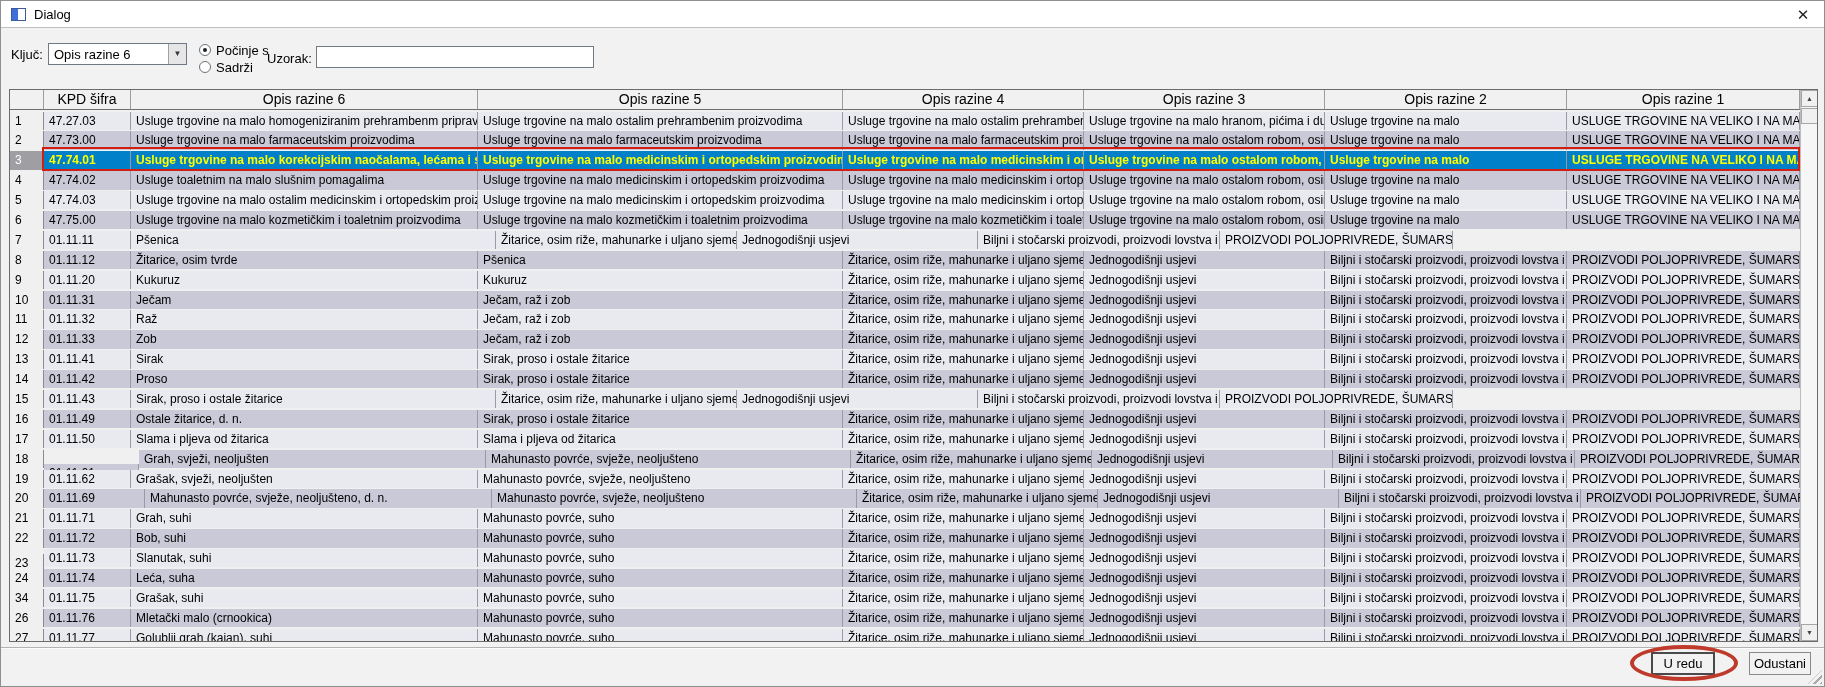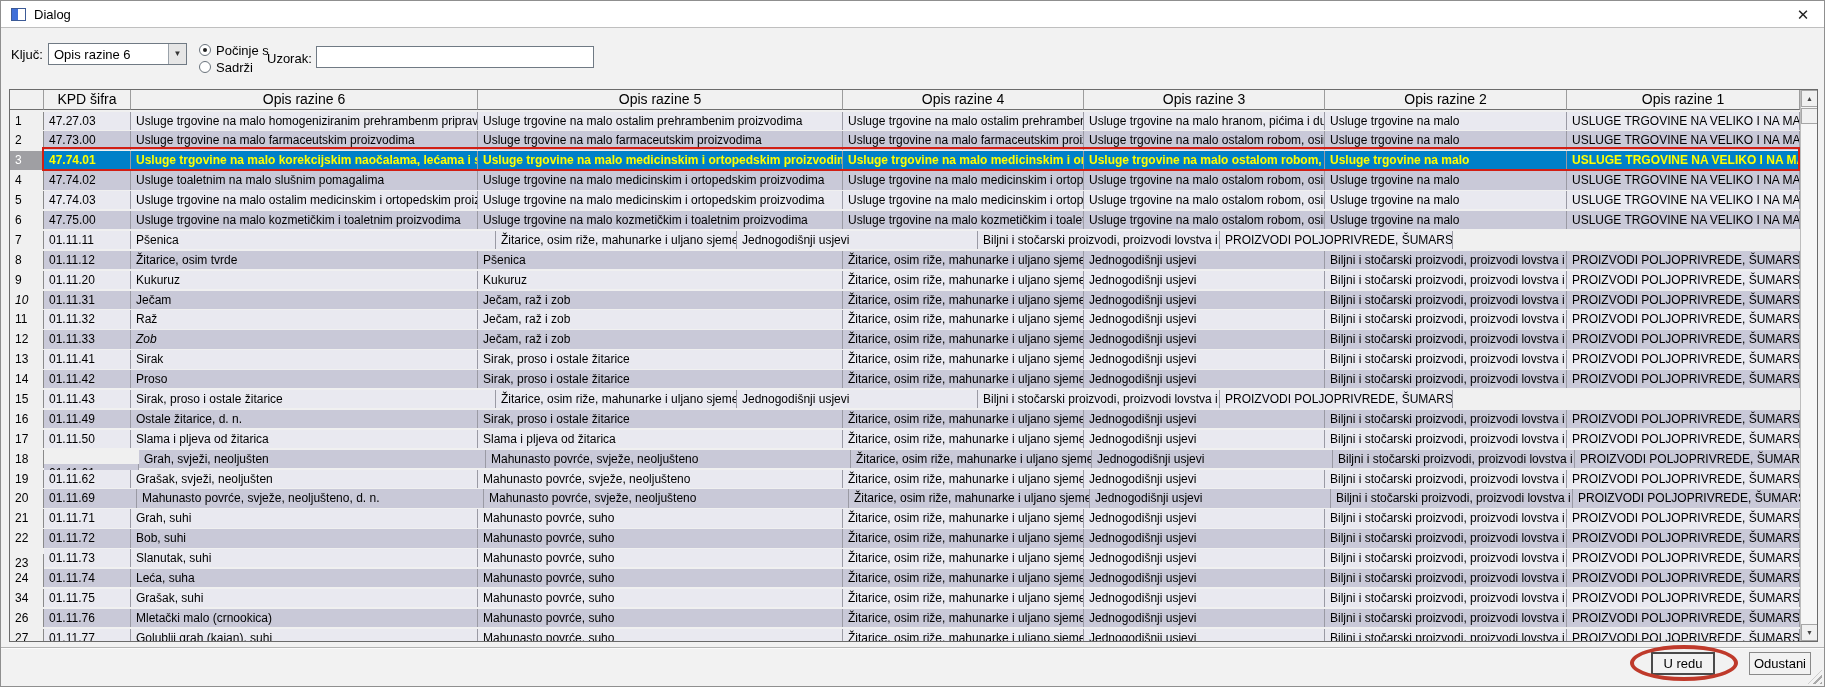--- a/index.html
+++ b/index.html
@@ -182,21 +182,21 @@
           <div class="ncell" style="width: 34px;">9</div>
           <div class="cell" style="width: 87px;">01.11.20</div>
           <div class="cell" style="width: 347px;">Kukuruz</div>
           <div class="cell" style="width: 365px;">Kukuruz</div>
           <div class="cell" style="width: 241px;">Žitarice, osim riže, mahunarke i uljano sjemenje</div>
           <div class="cell" style="width: 241px;">Jednogodišnji usjevi</div>
           <div class="cell" style="width: 242px;">Biljni i stočarski proizvodi, proizvodi lovstva i usl</div>
           <div class="cell" style="width: 233px;">PROIZVODI POLJOPRIVREDE, ŠUMARSTVA I RIB</div>
         </div>
         <div class="row dark">
-          <div class="ncell" style="width: 34px; font-style: italic;">10</div>
+          <div class="ncell" style="width: 34px;">10</div>
           <div class="cell" style="width: 87px;">01.11.31</div>
           <div class="cell" style="width: 347px;">Ječam</div>
           <div class="cell" style="width: 365px;">Ječam, raž i zob</div>
           <div class="cell" style="width: 241px;">Žitarice, osim riže, mahunarke i uljano sjemenje</div>
           <div class="cell" style="width: 241px;">Jednogodišnji usjevi</div>
           <div class="cell" style="width: 242px;">Biljni i stočarski proizvodi, proizvodi lovstva i usl</div>
           <div class="cell" style="width: 233px;">PROIZVODI POLJOPRIVREDE, ŠUMARSTVA I RIB</div>
         </div>
         <div class="row light">
           <div class="ncell" style="width: 34px;">11</div>
@@ -204,21 +204,21 @@
           <div class="cell" style="width: 347px;">Raž</div>
           <div class="cell" style="width: 365px;">Ječam, raž i zob</div>
           <div class="cell" style="width: 241px;">Žitarice, osim riže, mahunarke i uljano sjemenje</div>
           <div class="cell" style="width: 241px;">Jednogodišnji usjevi</div>
           <div class="cell" style="width: 242px;">Biljni i stočarski proizvodi, proizvodi lovstva i usl</div>
           <div class="cell" style="width: 233px;">PROIZVODI POLJOPRIVREDE, ŠUMARSTVA I RIB</div>
         </div>
         <div class="row dark">
           <div class="ncell" style="width: 34px;">12</div>
           <div class="cell" style="width: 87px;">01.11.33</div>
-          <div class="cell" style="width: 347px; font-style: italic;">Zob</div>
+          <div class="cell" style="width: 347px;">Zob</div>
           <div class="cell" style="width: 365px;">Ječam, raž i zob</div>
           <div class="cell" style="width: 241px;">Žitarice, osim riže, mahunarke i uljano sjemenje</div>
           <div class="cell" style="width: 241px;">Jednogodišnji usjevi</div>
           <div class="cell" style="width: 242px;">Biljni i stočarski proizvodi, proizvodi lovstva i usl</div>
           <div class="cell" style="width: 233px;">PROIZVODI POLJOPRIVREDE, ŠUMARSTVA I RIB</div>
         </div>
         <div class="row light">
           <div class="ncell" style="width: 34px;">13</div>
           <div class="cell" style="width: 87px;">01.11.41</div>
           <div class="cell" style="width: 347px;">Sirak</div>
@@ -282,21 +282,21 @@
           <div class="cell" style="width: 87px;">01.11.62</div>
           <div class="cell" style="width: 347px;">Grašak, svježi, neoljušten</div>
           <div class="cell" style="width: 365px;">Mahunasto povrće, svježe, neoljušteno</div>
           <div class="cell" style="width: 241px;">Žitarice, osim riže, mahunarke i uljano sjemenje</div>
           <div class="cell" style="width: 241px;">Jednogodišnji usjevi</div>
           <div class="cell" style="width: 242px;">Biljni i stočarski proizvodi, proizvodi lovstva i usl</div>
           <div class="cell" style="width: 233px;">PROIZVODI POLJOPRIVREDE, ŠUMARSTVA I RIB</div>
         </div>
         <div class="row dark">
           <div class="ncell" style="width: 34px;">20</div>
-          <div class="cell" style="width: 93px;">01.11.69</div>
+          <div class="cell" style="width: 101px;">01.11.69</div>
           <div class="cell" style="width: 347px;">Mahunasto povrće, svježe, neoljušteno, d. n.</div>
           <div class="cell" style="width: 365px;">Mahunasto povrće, svježe, neoljušteno</div>
           <div class="cell" style="width: 241px;">Žitarice, osim riže, mahunarke i uljano sjemenje</div>
           <div class="cell" style="width: 241px;">Jednogodišnji usjevi</div>
           <div class="cell" style="width: 242px;">Biljni i stočarski proizvodi, proizvodi lovstva i usl</div>
           <div class="cell" style="width: 233px;">PROIZVODI POLJOPRIVREDE, ŠUMARSTVA I RIB</div>
         </div>
         <div class="row light">
           <div class="ncell" style="width: 34px;">21</div>
           <div class="cell" style="width: 87px;">01.11.71</div>

